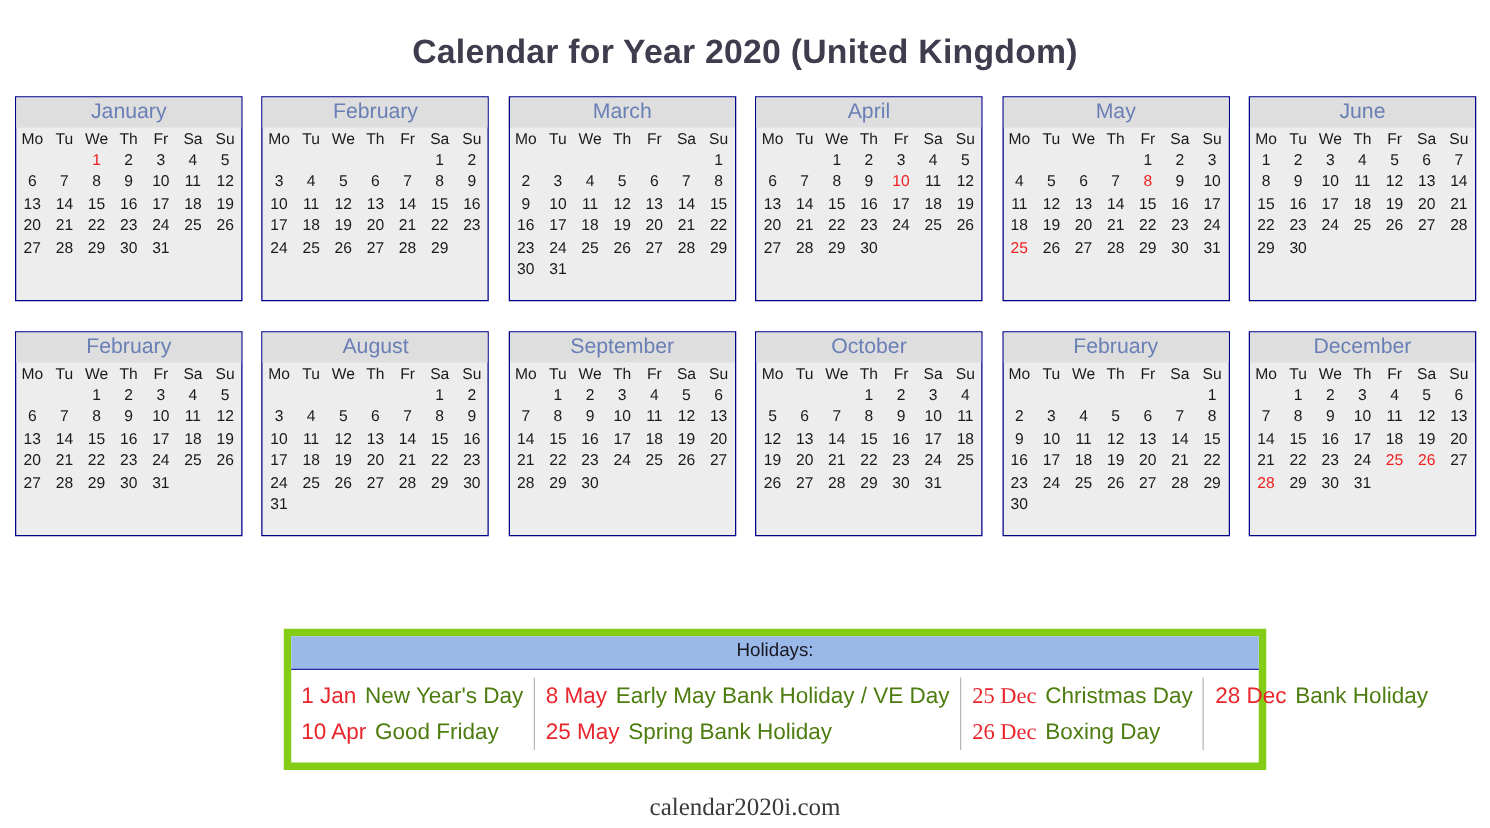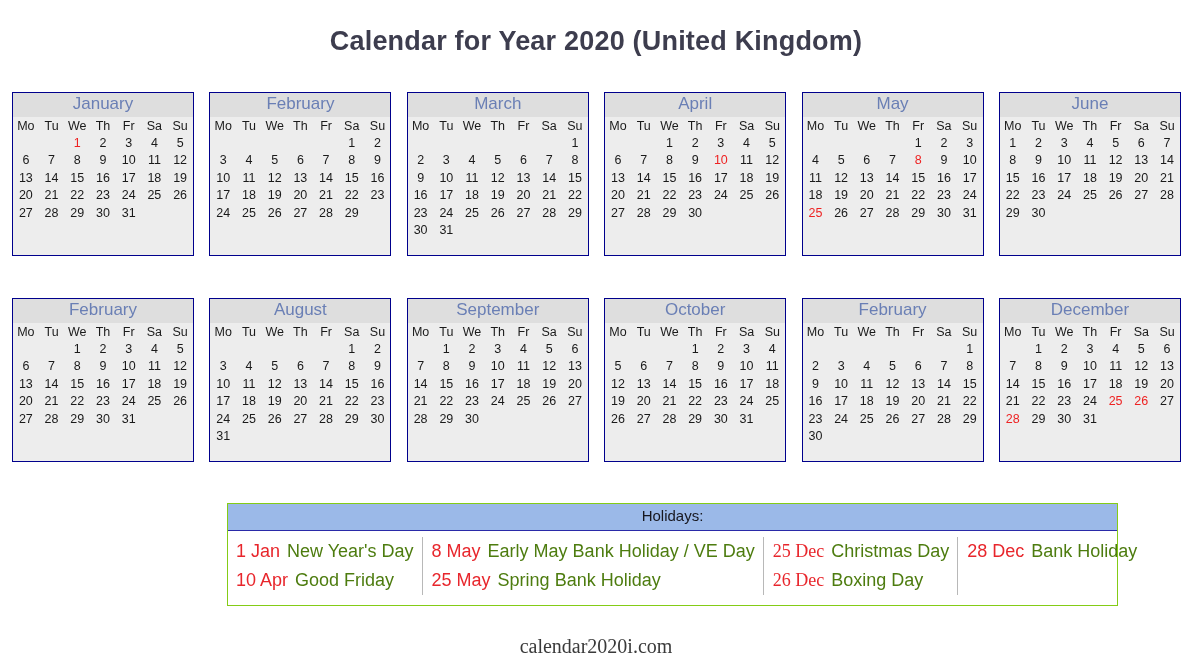--- a/index.html
+++ b/index.html
@@ -21,25 +21,25 @@
     font-size: 27px;
     font-weight: bold;
     color: #3d3d4e;
     letter-spacing: 0.2px;
     padding-top: 28px;
     line-height: 1;
   }
 
   
   #calendar-grid {
-    margin-top: 37px;
+    margin-top: 22px;
     padding: 0 11px 0 12px;
     display: flex;
     flex-wrap: wrap;
-    gap: 18px;
+    gap: 0px;
   }
   .month-row {
     display: flex;
     width: 100%;
     justify-content: space-between;
     margin-bottom: 24px;
   }
   .month-card {
     width: 182px;
     border: 1px solid #00008c;
@@ -81,22 +81,22 @@
   }
   table.month-table td.holiday {
     color: #ee2222;
   }
 
   
   #holidays-panel {
     position: absolute;
     left: 227px;
     top: 503px;
-    width: 891px;
-    border: 1px solid #84cc16;
+    width: 786px;
+    border: 6px solid #84cc16;
     box-sizing: border-box;
     background: #ffffff;
   }
   #holidays-header {
     background: #9bb9e8;
     text-align: center;
     font-size: 15px;
     color: #17171f;
     padding: 4px 0 5px 0;
     line-height: 1.1;

